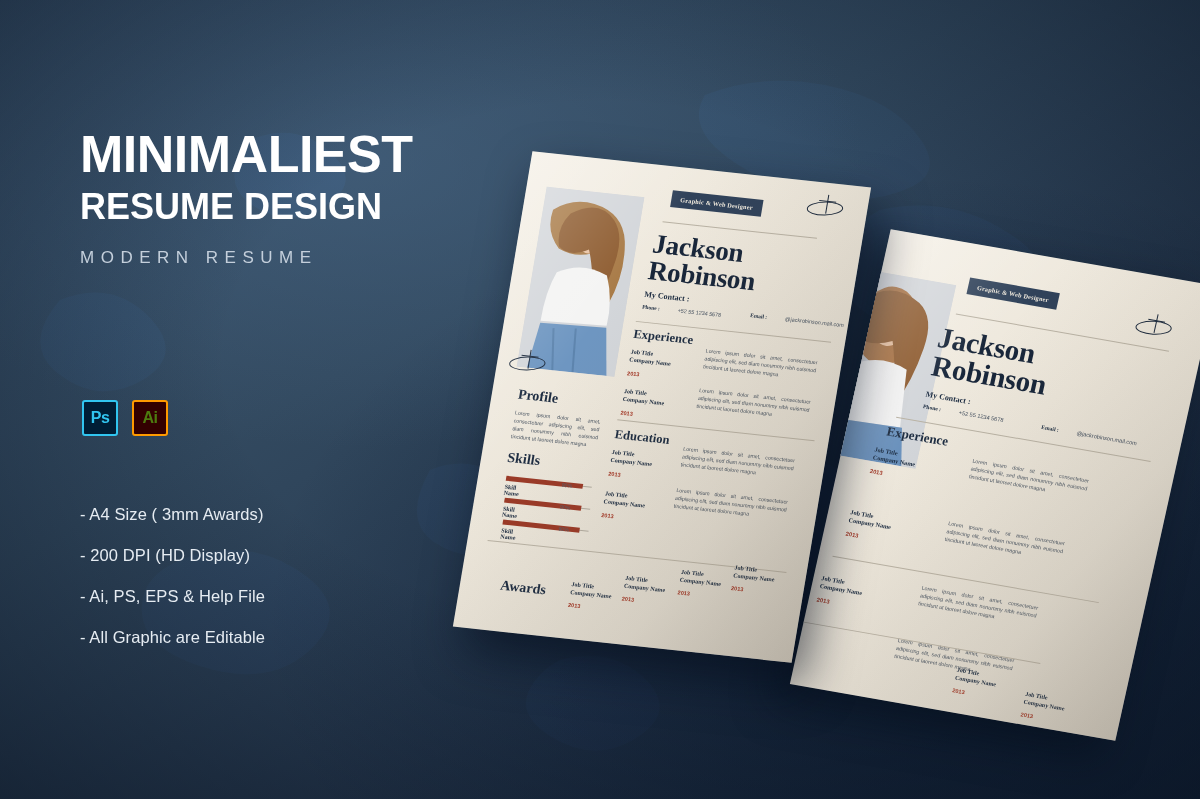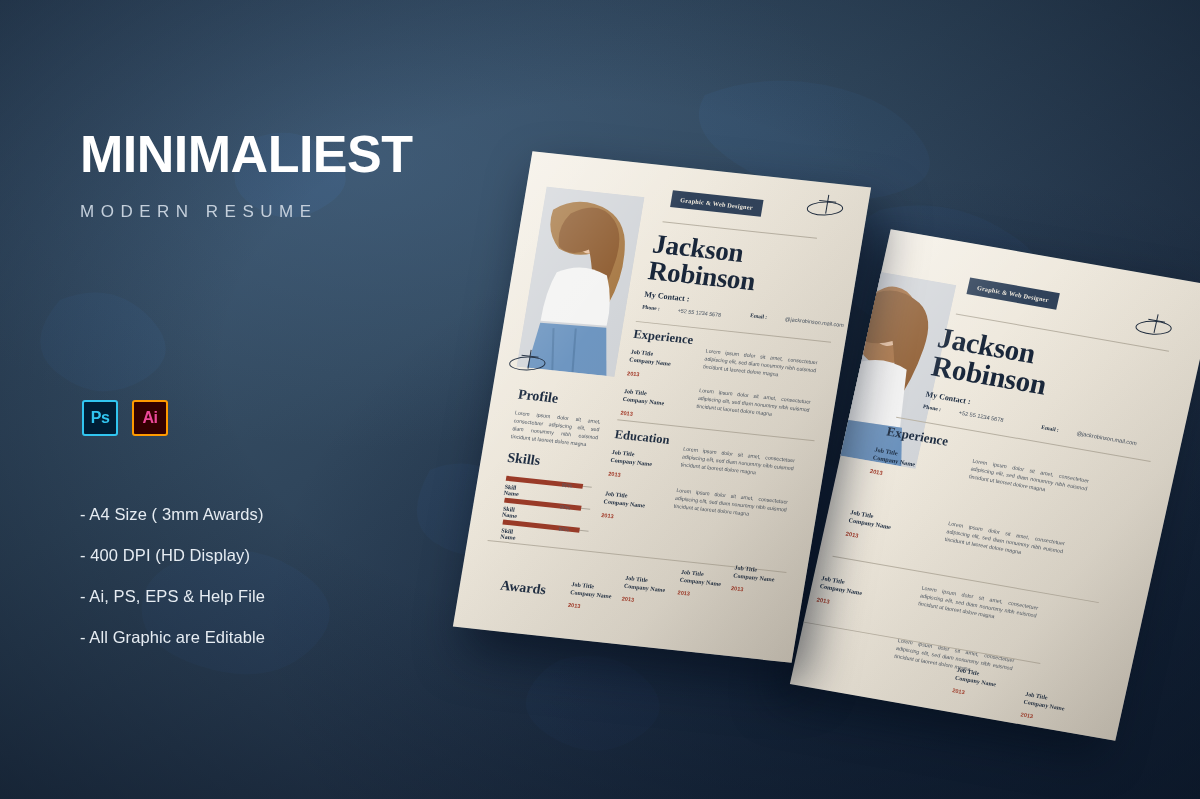--- a/index.html
+++ b/index.html
@@ -102,21 +102,21 @@
 
   .app-badge.ps {
     background: #001e36;
     border: 2px solid #31c5f0;
     color: #31c5f0;
   }
 
   .app-badge.ai {
     background: #330000;
     border: 2px solid #ff9a00;
-    color: #ec4899;
+    color: #4d7c0f;
   }
 
   
   .features {
     position: absolute;
     left: 80px;
     top: 505px;
     z-index: 6;
   }
 
@@ -280,35 +280,36 @@
       <path d="M560 660 q54 -14 88 22 q26 28 -6 52 q-44 32 -92 2 q-38 -24 -16 -54 q10 -14 26 -22 Z"></path>
       <path d="M250 140 q48 -20 84 16 q26 26 -6 48 q-40 28 -80 -2 q-28 -22 2 -62 Z"></path>
       <path d="M60 300 q54 -22 92 20 q30 34 -6 58 q-48 30 -92 -8 q-30 -28 6 -70 Z"></path>
     </g>
   </svg>
 
   <div class="vignette"></div>
 
   <div class="left-col">
     <div class="title-main">MINIMALIEST</div>
+    <div class="title-sub">RESUME DESIGN</div>
     <div class="title-tag">MODERN RESUME</div>
   </div>
 
   <div class="badges">
     <div class="app-badge ps">
       <span>Ps</span>
     </div>
     <div class="app-badge ai">
       <span>Ai</span>
     </div>
   </div>
 
   <div class="features">
     <div class="feature-item">- A4 Size ( 3mm Awards)</div>
-    <div class="feature-item">- 400 DPI (HD Display)</div>
+    <div class="feature-item">- 200 DPI (HD Display)</div>
     <div class="feature-item">- Ai, PS, EPS &amp; Help File</div>
     <div class="feature-item">- All Graphic are Editable</div>
   </div>
 
   <div class="sheet sheet-back">
     <div class="sheet-inner">
 
       <div class="photo" style="left:-44px; top:44px; width:120px; height:188px;">
         <svg viewBox="0 0 120 188" preserveAspectRatio="xMidYMid slice" style="width:100%;height:100%;display:block">
           <rect width="120" height="188" fill="#d2d5d9"></rect>

